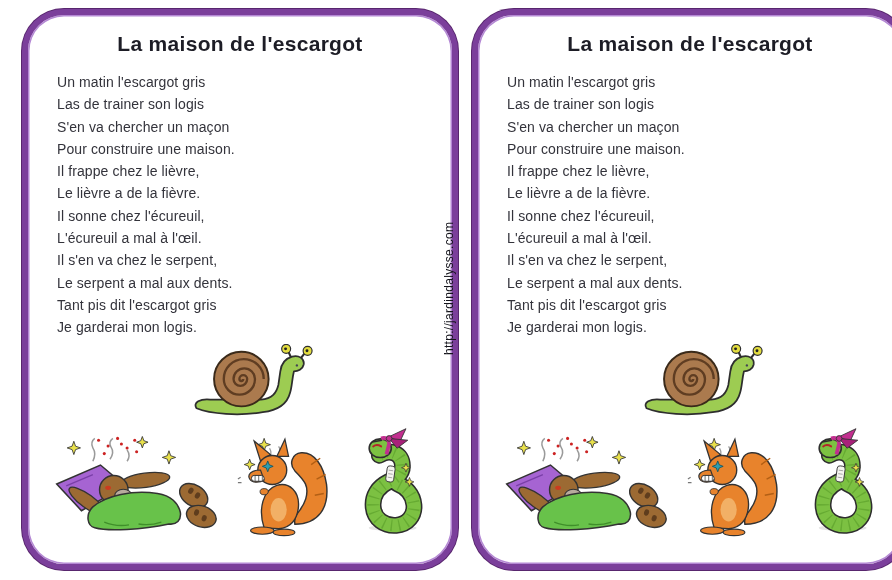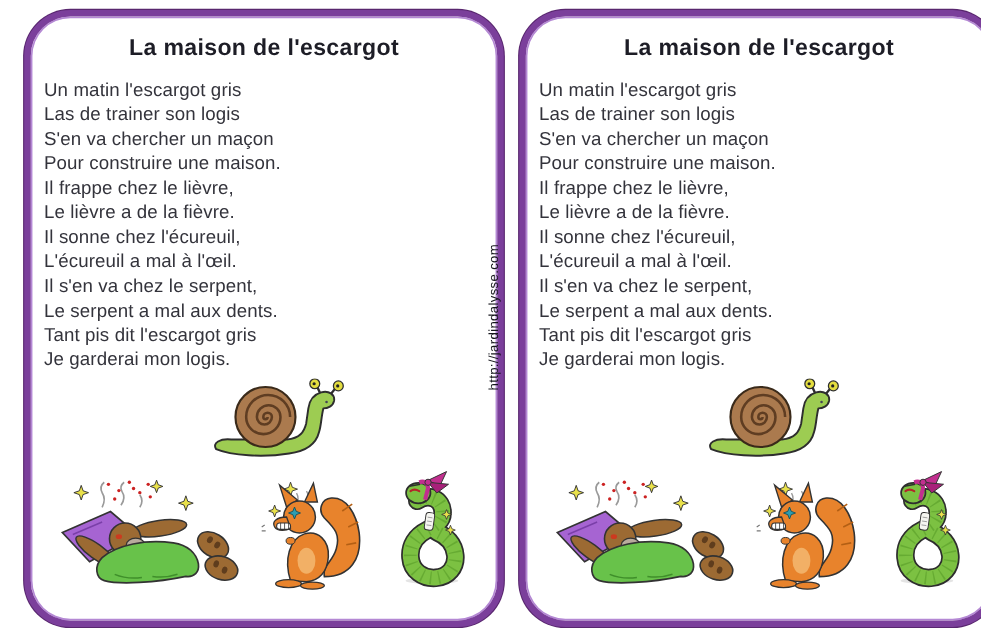--- a/index.html
+++ b/index.html
@@ -12,21 +12,21 @@
     background:#ffffff;border:6px solid #7b3f9b;border-radius:42px;
     box-shadow:0 0 0 1px #58266e, inset 0 0 0 1.5px #b488d4;
   }
   .card-left{left:22px;}
   .card-right{left:472px;}
   .card-title{
     margin-top:17px;text-align:center;font-size:21px;font-weight:bold;
     color:#1d1d26;letter-spacing:.3px;
   }
   .poem{
-    margin:15px 0 0 12px;font-size:17px;line-height:22.3px;color:#33333b;
+    margin:15px 0 0 29px;font-size:14px;line-height:22.3px;color:#33333b;
     letter-spacing:.1px;
   }
   .snail-wrap{
     margin-top:5px;display:flex;justify-content:center;transform:translateX(14px);
   }
   .animals-row{
     margin-top:4px;display:flex;align-items:flex-end;justify-content:center;gap:10px;
   }
   .url-vertical{
     position:absolute;left:436px;top:168px;width:26px;height:240px;

